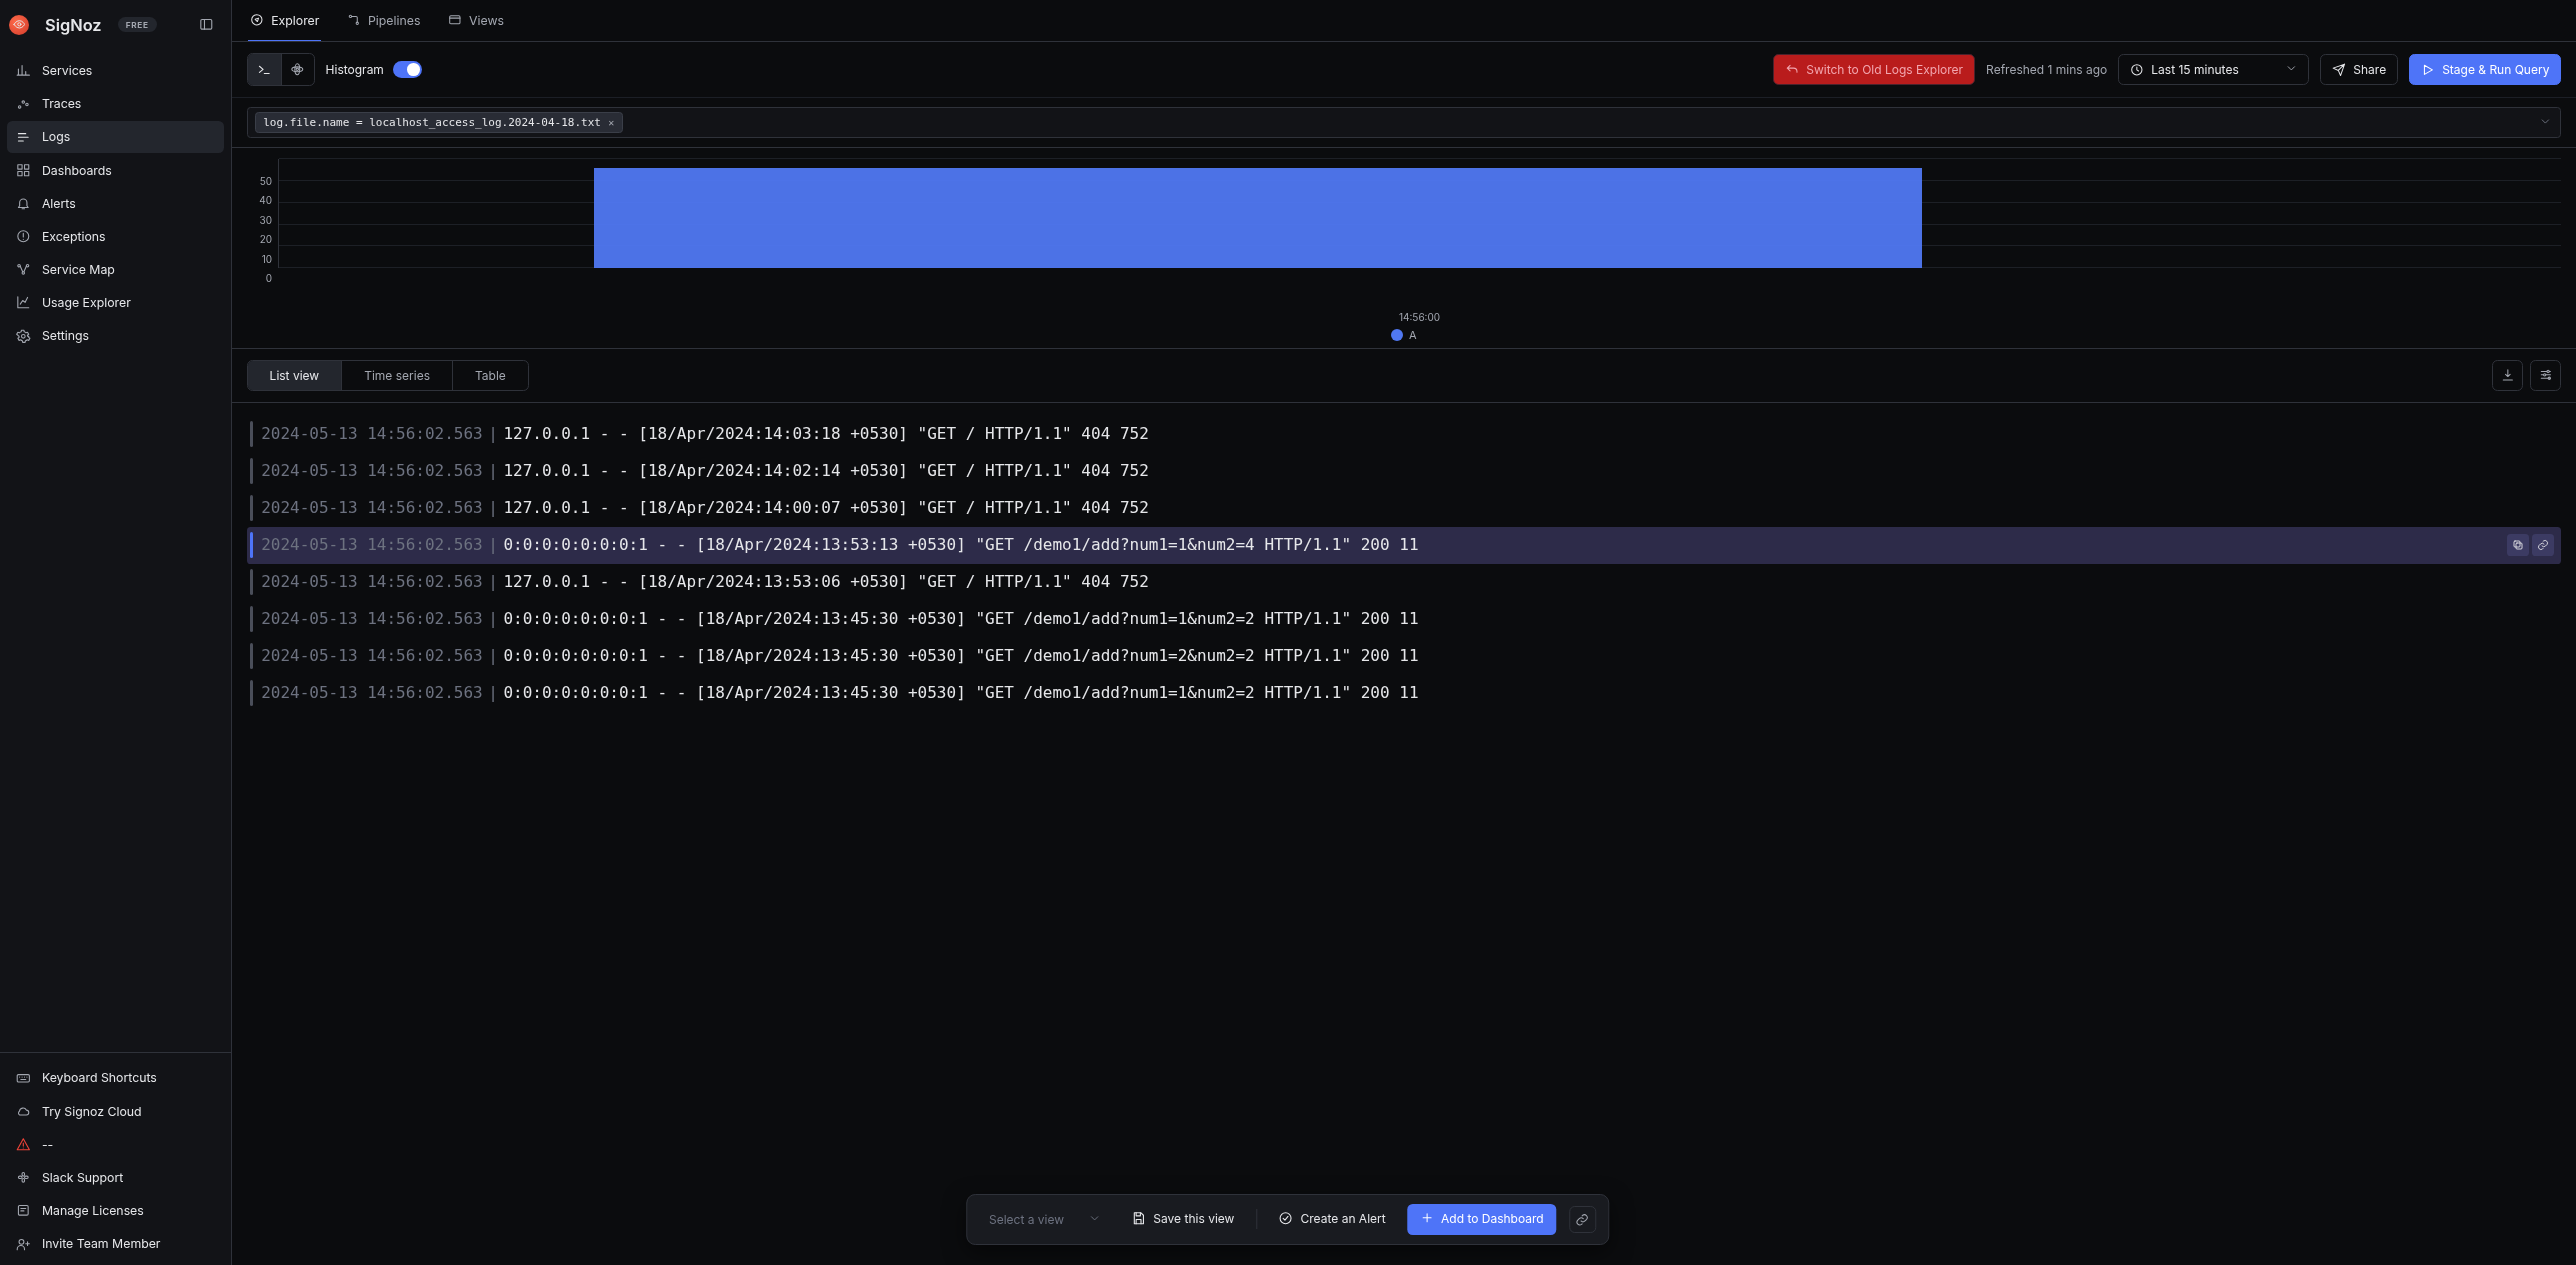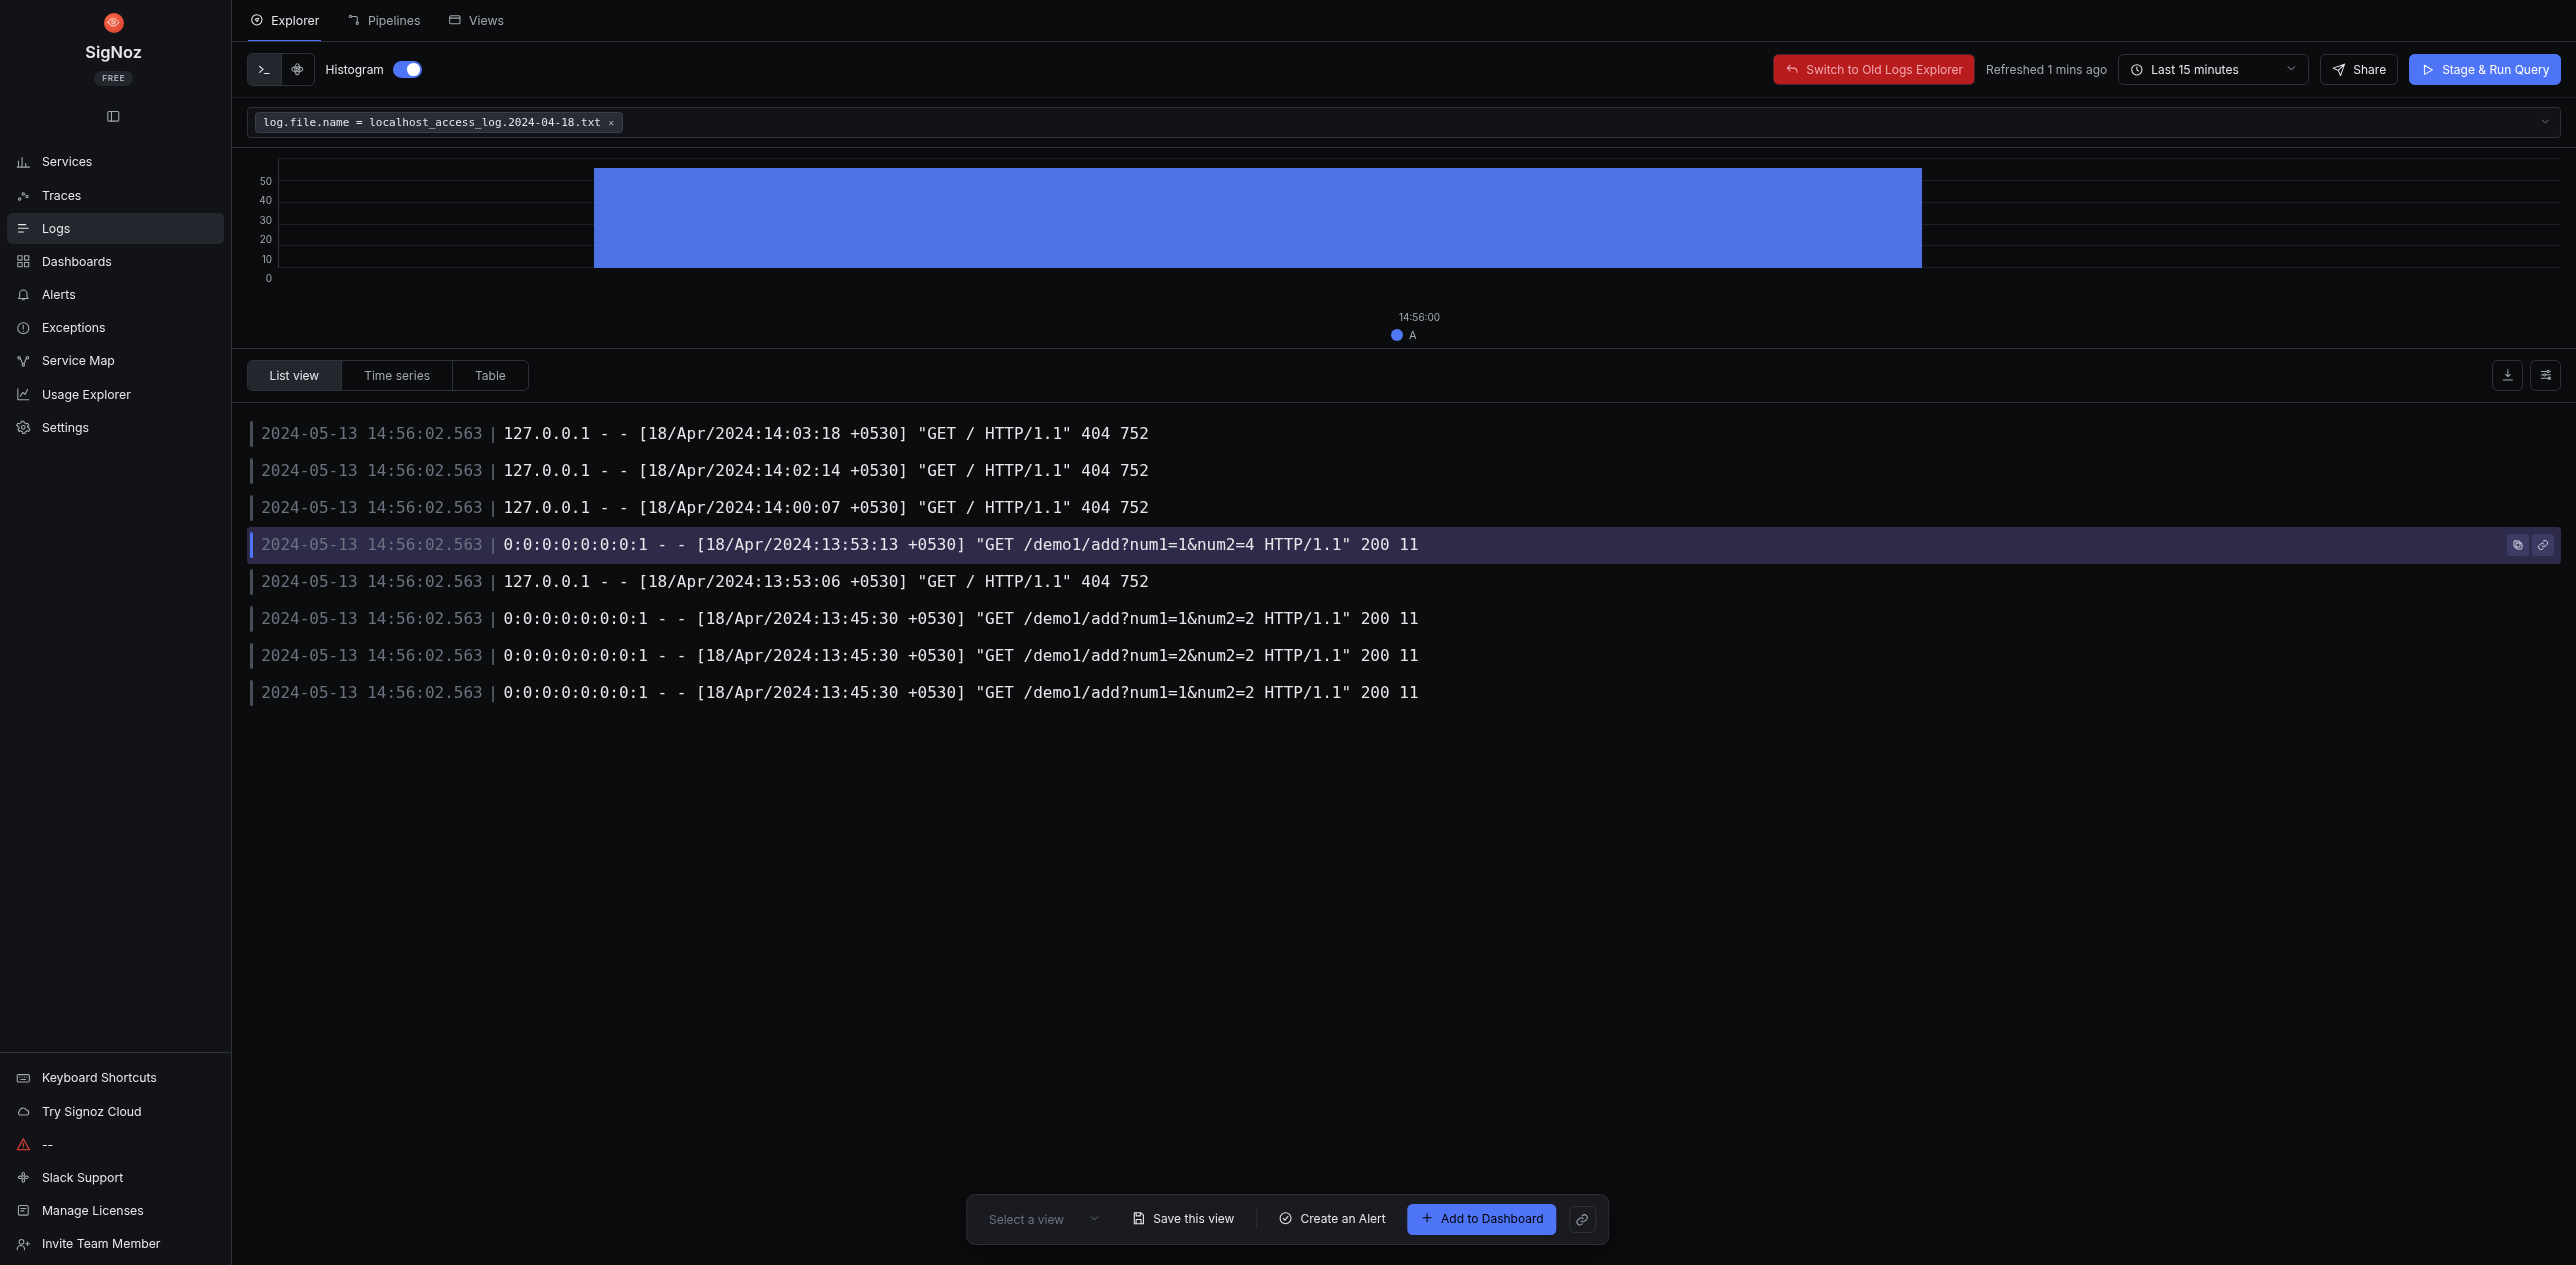--- a/index.html
+++ b/index.html
@@ -32,23 +32,22 @@
 
   
   .sidebar {
     width: 232px;
     background: var(--bg-1);
     border-right: 0.9px solid var(--border);
     display: flex;
     flex-direction: column;
   }
   .brand {
-    display: flex; align-items: center; gap: 9px;
+    display: flex; align-items: center; gap: 16px;
     padding: 12.7px 12.7px 12.7px 9px;
-    flex-direction: column;
   }
   .brand .logo {
     width: 20px; height: 20px; border-radius: 50%;
     background: radial-gradient(circle at 35% 35%, #ff6b4a, #d13a2a);
     display: flex; align-items: center; justify-content: center;
   }
   .brand .logo svg { width: 12.7px; height: 12.7px; }
   .brand .name { font-weight: 600; font-size: 16.4px; }
   .brand .badge {
     font-size: 8.2px; letter-spacing: 0.08em; font-weight: 700;
@@ -236,21 +235,21 @@
     background: var(--bg-2); border: 0.9px solid var(--border);
     border-radius: 9px; padding: 9px 12.7px;
     box-shadow: 0 7.3px 22px rgba(0,0,0,0.5);
   }
   .select-view {
     display: flex; align-items: center; gap: 24px;
     color: var(--text-2); padding: 5.5px 9px; font-size: 12px;
     border-radius: 5.5px;
   }
   .fb-btn { display: flex; align-items: flex-start; gap: 7.3px; padding: 5.5px 9px; border-radius: 5.5px; color: var(--text-0); cursor: pointer; font-size: 12px; }
-  .fb-btn.primary { background: var(--accent); color: #000000; padding: 7.3px 12.7px; }
+  .fb-btn.primary { background: var(--accent); color: #ffffff; padding: 7.3px 12.7px; }
   .vdiv { width: 0.9px; height: 20px; background: var(--border); }
   .fb-icn-btn { width: 27px; height: 27px; border: 0.9px solid var(--border); border-radius: 5.5px; display: flex; align-items: center; justify-content: center; color: var(--text-1); }
 
   svg { stroke: currentColor; fill: none; stroke-width: 1.8; stroke-linecap: round; stroke-linejoin: round; }
 </style>
 </head>
 <body>
 
 <div class="app">
 

